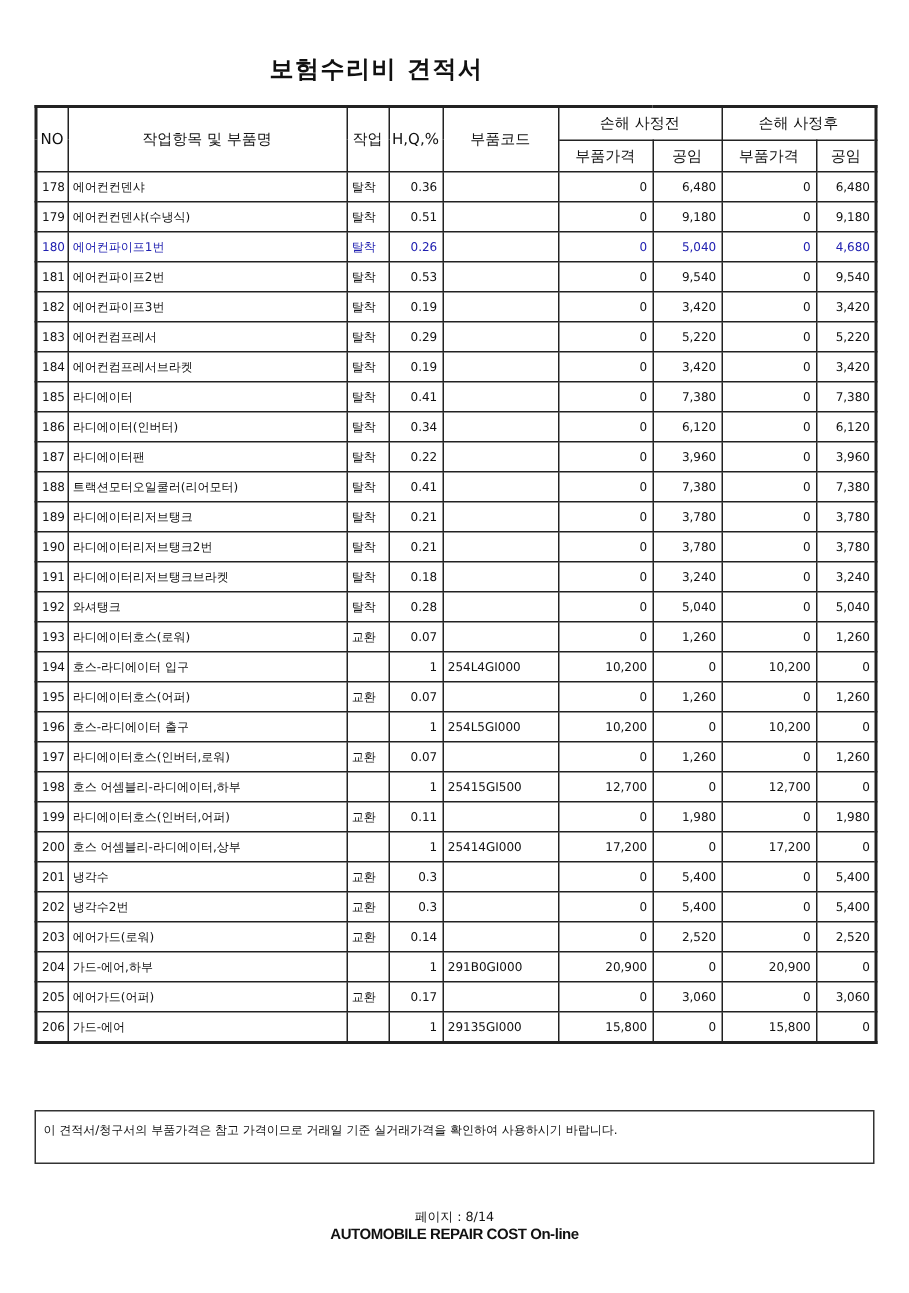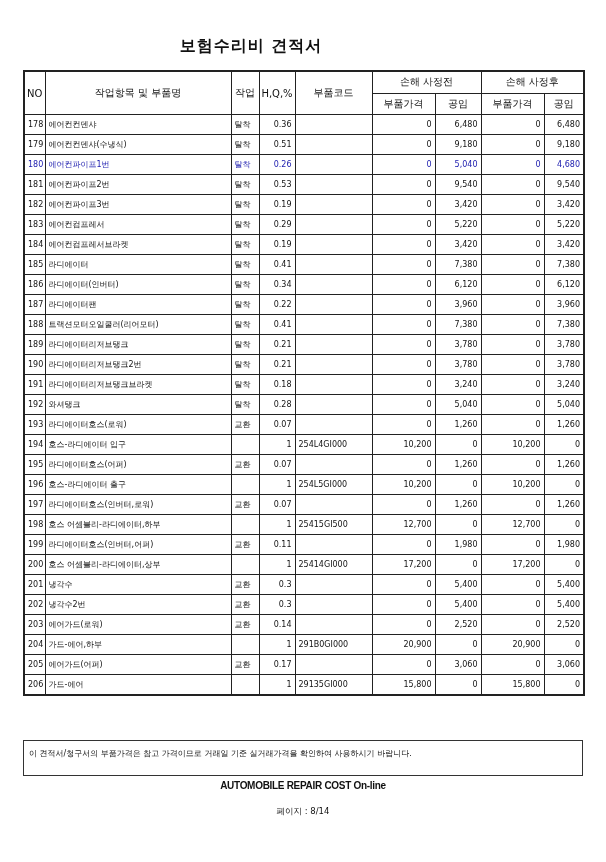--- a/index.html
+++ b/index.html
@@ -10,21 +10,21 @@
   table.est th { font-size:10px; text-align:center; height:20px; }
   table.est { border:2px solid #222; }
   td.no { text-align:center; padding-left:2px; }
   td.name { padding-left:13px; }
   td.c { text-align:left; }
   td.r { text-align:right; }
   td.code { text-align:left; padding-left:2px; }
   tr.hl td { color:#2020b0; }
   .notice { position:absolute; top:740px; left:23px; width:554px; height:34px; border:1.5px solid #333; font-size:8px; padding:0 0 0 4px; box-sizing:content-box; }
   .notice span { position:absolute; top:7px; left:5px; }
-  .footer { position:absolute; top:780px; left:0; width:606px; text-align:center; font-family:"Liberation Sans", sans-serif; font-size:10px; font-weight:bold; letter-spacing:-0.3px; }
+  .footer { position:absolute; top:818px; left:0; width:606px; text-align:center; font-family:"Liberation Sans", sans-serif; font-size:10px; font-weight:bold; letter-spacing:-0.3px; }
   .page { position:absolute; top:806px; left:0; width:606px; text-align:center; font-size:8.5px; }
 </style>
 </head>
 <body>
 
 <div class="title">보험수리비 견적서</div>
 
 <table class="est">
   <colgroup>
     <col style="width:21px">

